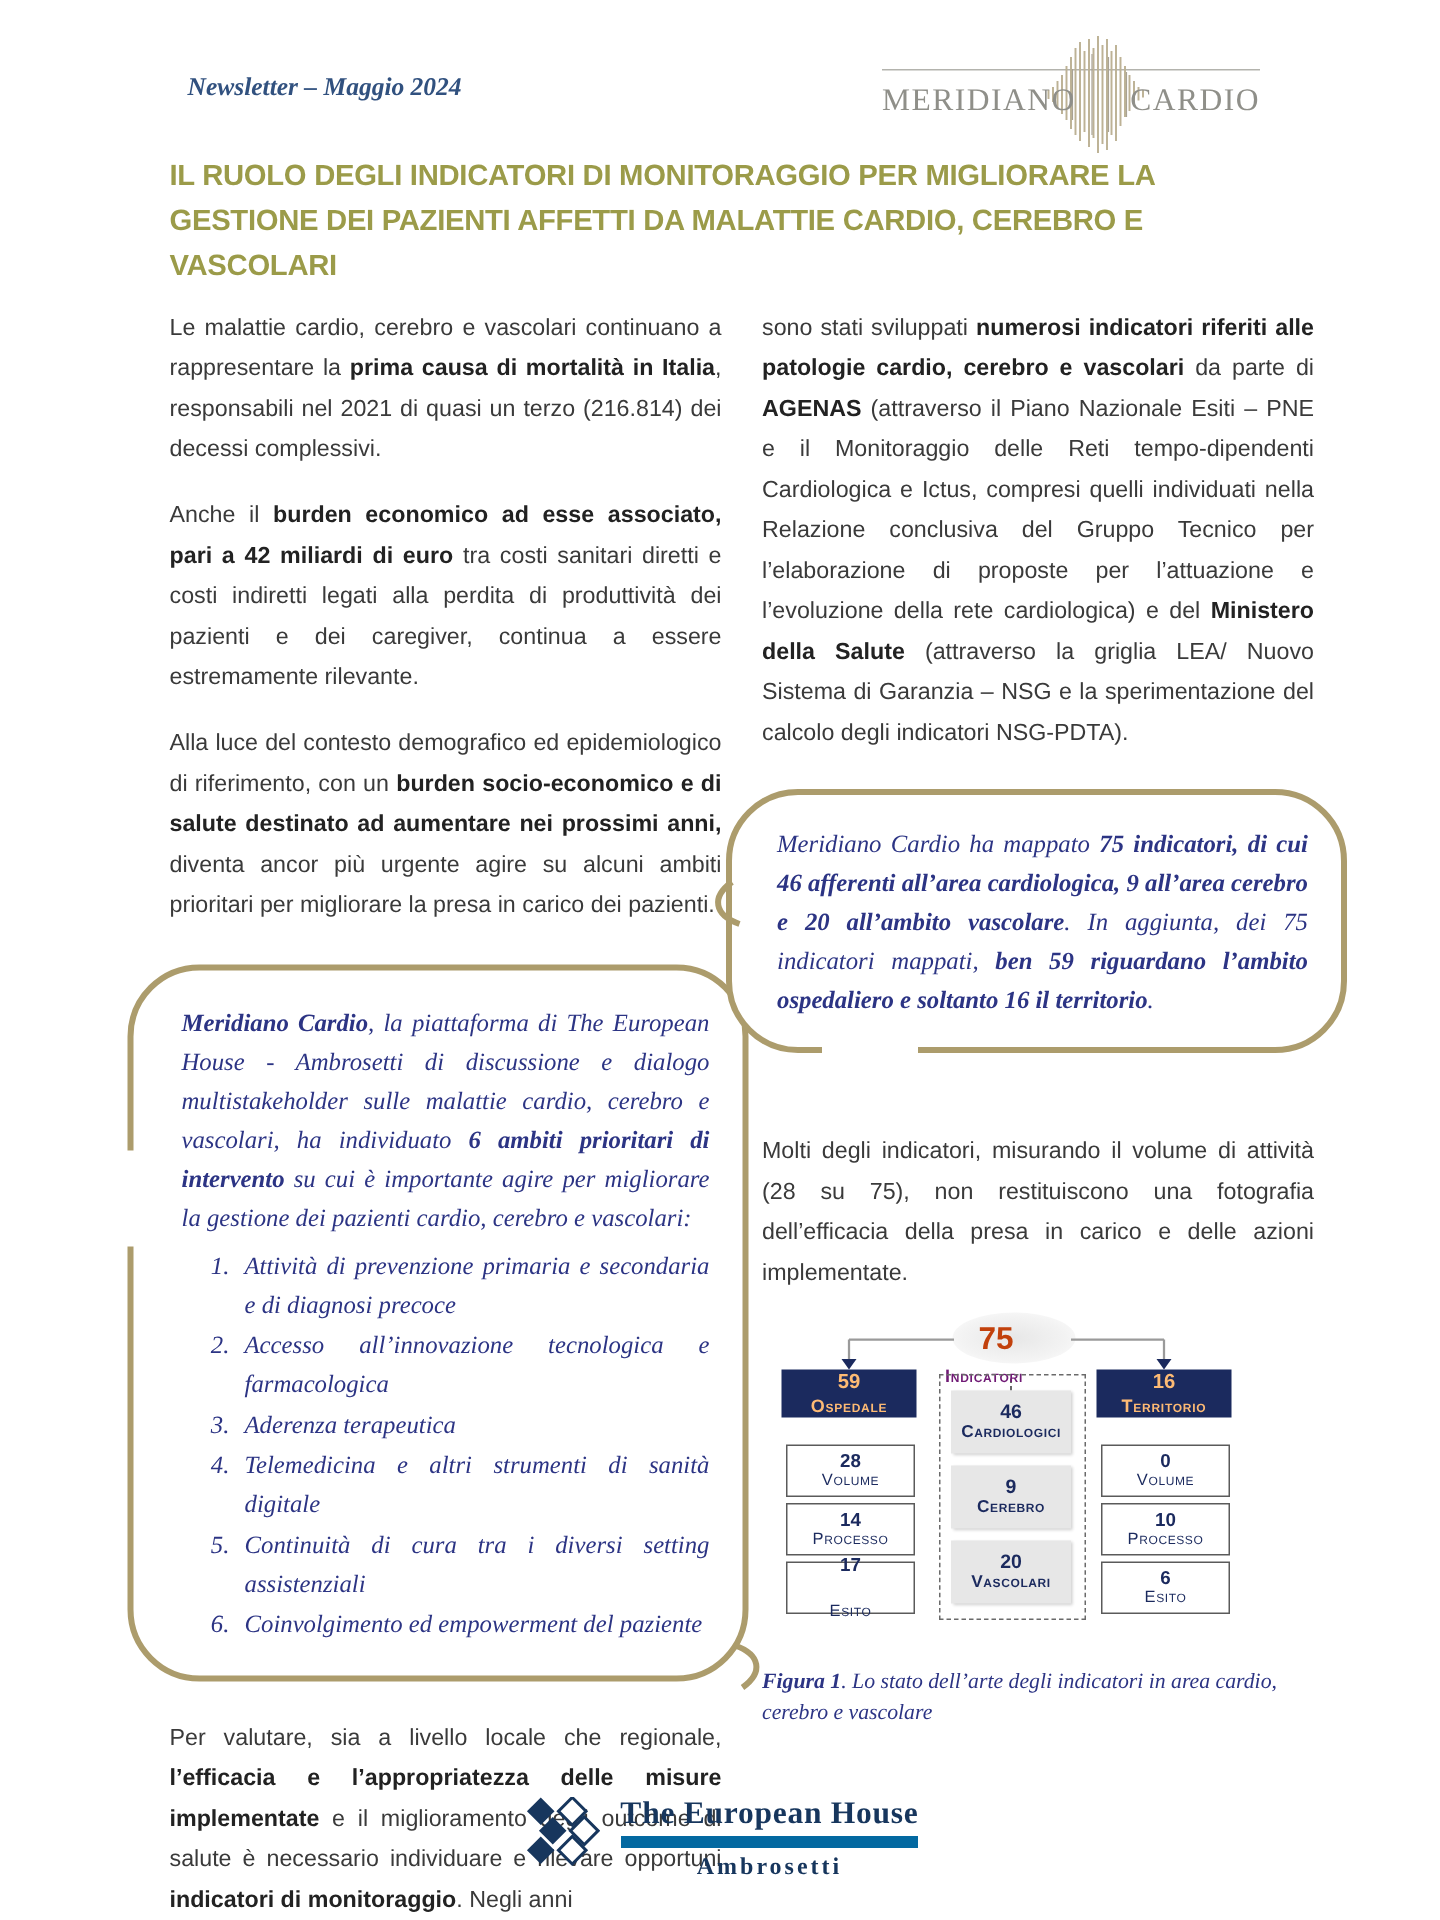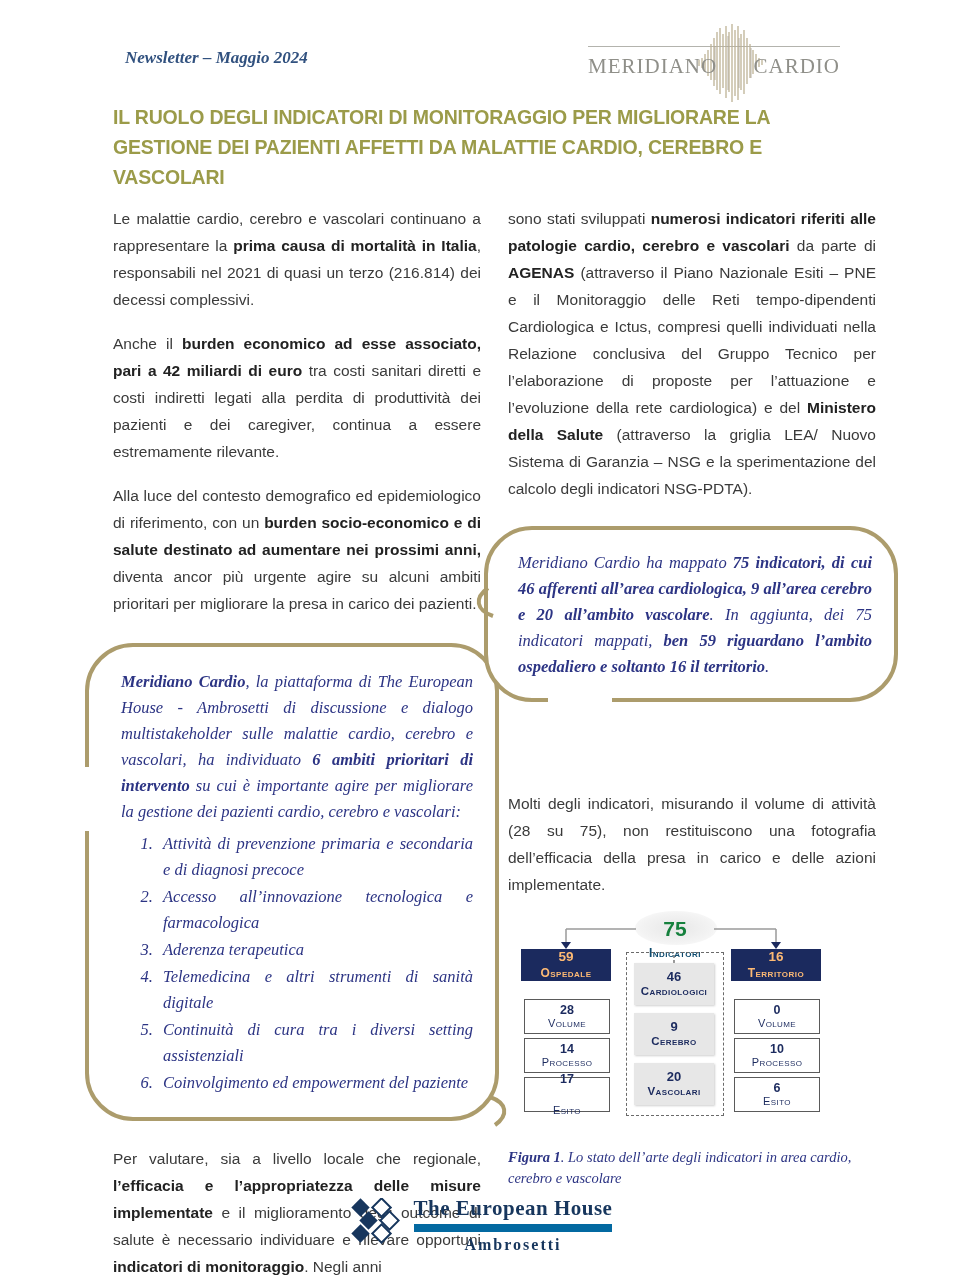--- a/index.html
+++ b/index.html
@@ -38,24 +38,24 @@
   .gap-r{left:60px;bottom:-8px;width:64px;height:10px;}
   .curl{position:absolute;}
   .quote-box p{margin:0 0 6px 0;}
   .quote-box ol{margin:2px 0 0 0;padding-left:36px;}
   .quote-box li{padding-left:6px;margin-bottom:1px;}
 
   
   .figure{position:relative;width:366px;height:218px;margin-top:14px;text-align:left;}
   .fig-shadow{position:absolute;left:127px;top:-4px;width:82px;height:34px;border-radius:50%;
               background:radial-gradient(ellipse at center,#e7e7e7 0%,#f3f3f3 60%,#ffffff 100%);}
-  .fig-root-val{position:absolute;left:107px;top:0;width:120px;text-align:center;
-                font-size:21px;font-weight:bold;color:#15803d;}
-  .fig-root-lbl{position:absolute;left:107px;top:25px;width:120px;text-align:center;
-                font-variant:small-caps;font-weight:bold;font-size:12px;letter-spacing:0.5px;color:#0c4a6e;}
+  .fig-root-val{position:absolute;left:96px;top:0;width:120px;text-align:center;
+                font-size:21px;font-weight:bold;color:#c2410c;}
+  .fig-root-lbl{position:absolute;left:122px;top:25px;width:120px;text-align:left;
+                font-variant:small-caps;font-weight:bold;font-size:12px;letter-spacing:0.5px;color:#701a75;}
   .fig-svg{position:absolute;left:0;top:0;}
   .navy-box{position:absolute;width:90px;height:32px;background:#1b2a5e;color:#fdba74;text-align:center;
             display:flex;flex-direction:column;justify-content:center;line-height:1.25;}
   .navy-box .v{font-size:13.5px;font-weight:bold;}
   .navy-box .l{font-variant:small-caps;font-weight:bold;font-size:12px;letter-spacing:0.5px;}
   .white-box{position:absolute;width:84px;height:33px;background:#fff;border:1px solid #5a5a5a;
              color:#1b2a5e;text-align:center;display:flex;flex-direction:column;justify-content:center;line-height:1.15;}
   .white-box .v{font-size:12.5px;font-weight:bold;}
   .white-box .l{font-variant:small-caps;font-size:11px;letter-spacing:0.4px;}
   .dash-box{position:absolute;left:118px;top:37px;width:96px;height:162px;border:1.5px dashed #6a6a6a;}
@@ -152,21 +152,21 @@
     <p><span>sono stati sviluppati </span><b>numerosi indicatori riferiti alle patologie cardio, cerebro e vascolari</b><span> da parte di </span><b>AGENAS</b><span> (attraverso il Piano Nazionale Esiti – PNE e il Monitoraggio delle Reti tempo-dipendenti Cardiologica e Ictus, compresi quelli individuati nella Relazione conclusiva del Gruppo Tecnico per l’elaborazione di proposte per l’attuazione e l’evoluzione della rete cardiologica) e del </span><b>Ministero della Salute</b><span> (attraverso la griglia LEA/ Nuovo Sistema di Garanzia – NSG e la sperimentazione del calcolo degli indicatori NSG-PDTA).</span></p>
 
     <div class="quote-box qb-right">
       <div class="qb-gap gap-r"></div>
       <svg class="curl" style="left:-18px;top:56px;" width="26" height="32">
         <path d="M23 30 C 6 24, 4 12, 18 2" stroke="#ac9c6c" stroke-width="4" fill="none"></path>
       </svg>
       <p style="margin:0;"><span>Meridiano Cardio ha mappato </span><b>75 indicatori, di cui 46 afferenti all’area cardiologica, 9 all’area cerebro e 20 all’ambito vascolare</b><span>. In aggiunta, dei 75 indicatori mappati, </span><b>ben 59 riguardano l’ambito ospedaliero e soltanto 16 il territorio</b><span>.</span></p>
     </div>
 
-    <p style="margin-top:88px;"><span>Molti degli indicatori, misurando il volume di attività (28 su 75), non restituiscono una fotografia dell’efficacia della presa in carico e delle azioni implementate.</span></p>
+    <p style="margin-top:52px;"><span>Molti degli indicatori, misurando il volume di attività (28 su 75), non restituiscono una fotografia dell’efficacia della presa in carico e delle azioni implementate.</span></p>
 
     <div class="figure">
       <div class="fig-shadow"></div>
       <svg class="fig-svg" width="366" height="218">
         <line x1="58" y1="14" x2="128" y2="14" stroke="#9a9a9a" stroke-width="1.5"></line>
         <line x1="206" y1="14" x2="268" y2="14" stroke="#9a9a9a" stroke-width="1.5"></line>
         <line x1="58" y1="14" x2="58" y2="28" stroke="#9a9a9a" stroke-width="1.5"></line>
         <line x1="268" y1="14" x2="268" y2="28" stroke="#9a9a9a" stroke-width="1.5"></line>
         <polygon points="53,27 63,27 58,34" fill="#1b2a5e"></polygon>
         <polygon points="263,27 273,27 268,34" fill="#1b2a5e"></polygon>

